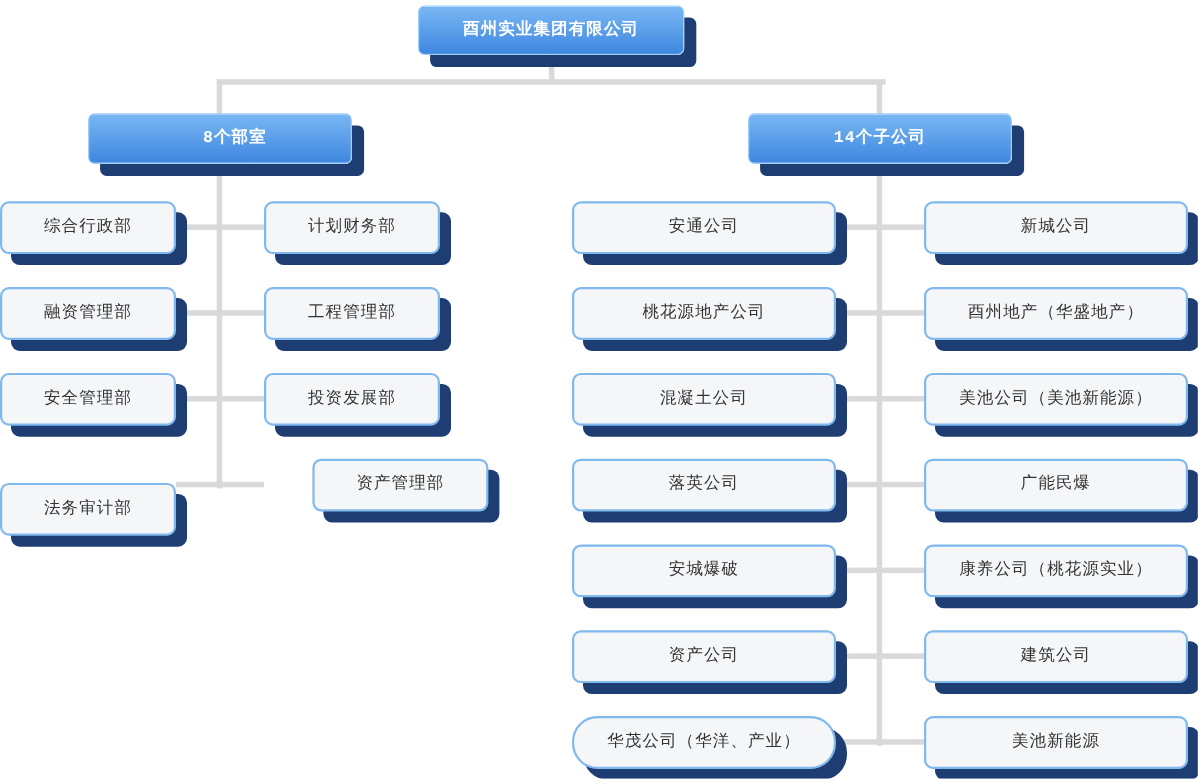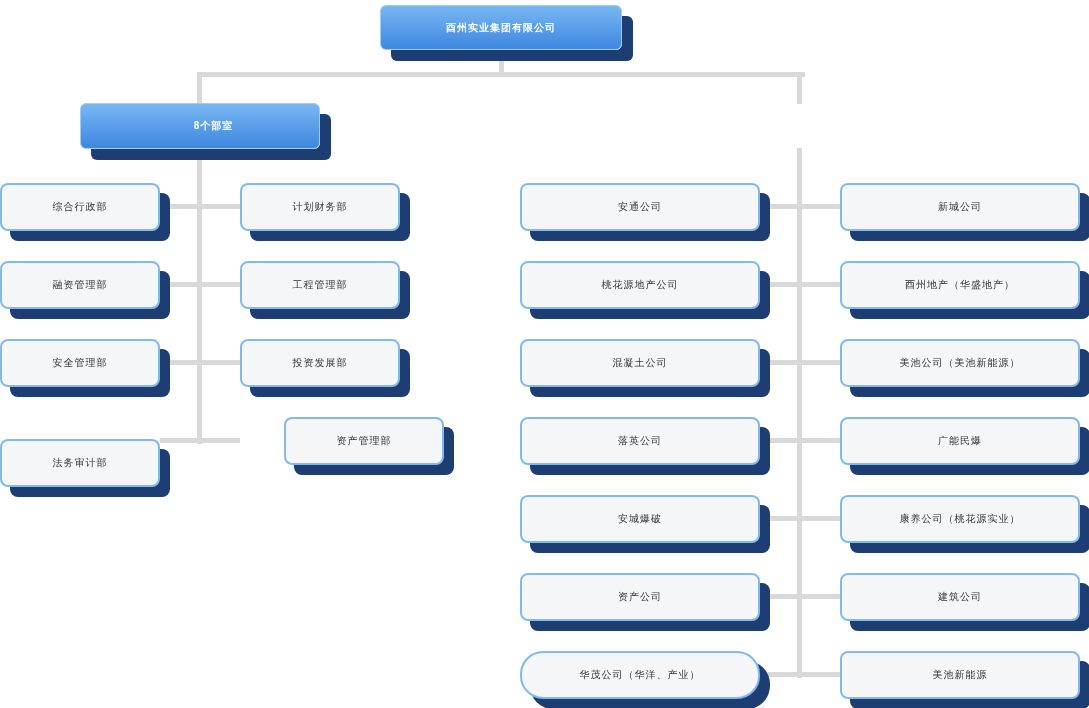--- a/index.html
+++ b/index.html
@@ -21,23 +21,24 @@
     overflow:hidden;
   }
   .line{position:absolute;background:var(--line);}
   .node{
     position:absolute;
     box-sizing:border-box;
     display:flex;
     align-items:center;
     justify-content:center;
     text-align:center;
-    font-size:10px;
+    font-size:15px;
     letter-spacing:1px;
     line-height:1.2;
+    font-family:Liberation Mono, monospace;
   }
   .node.blue{
     background:linear-gradient(180deg,var(--blue-top) 0%,var(--blue-bottom) 100%);
     border:1px solid #9ecdf7;
     border-radius:6px;
     color:#ffffff;
     font-weight:bold;
     box-shadow:11px 11px 0 0 var(--navy);
   }
   .node.leaf{
@@ -69,20 +70,21 @@
   <div class="line" style="left:760px;top:282px;width:80px;height:5px;"></div>
   <div class="line" style="left:760px;top:360px;width:80px;height:5px;"></div>
   <div class="line" style="left:760px;top:438px;width:80px;height:5px;"></div>
   <div class="line" style="left:760px;top:516px;width:80px;height:5px;"></div>
   <div class="line" style="left:760px;top:594px;width:80px;height:5px;"></div>
   <div class="line" style="left:760px;top:672px;width:80px;height:5px;"></div>
 
   <div class="node blue" style="left:380px;top:5px;width:242px;height:45px;">酉州实业集团有限公司</div>
 
   <div class="node blue" style="left:80px;top:103px;width:240px;height:46px;padding-left:27px;">8个部室</div>
+  <div class="node blue" style="left:680px;top:103px;width:240px;height:46px;">14个子公司</div>
 
   <div class="node leaf" style="left:0px;top:183px;width:160px;height:48px;">综合行政部</div>
   <div class="node leaf" style="left:0px;top:261px;width:160px;height:48px;">融资管理部</div>
   <div class="node leaf" style="left:0px;top:339px;width:160px;height:48px;">安全管理部</div>
   <div class="node leaf" style="left:0px;top:439px;width:160px;height:48px;">法务审计部</div>
 
   <div class="node leaf" style="left:240px;top:183px;width:160px;height:48px;">计划财务部</div>
   <div class="node leaf" style="left:240px;top:261px;width:160px;height:48px;">工程管理部</div>
   <div class="node leaf" style="left:240px;top:339px;width:160px;height:48px;">投资发展部</div>
   <div class="node leaf" style="left:240px;top:417px;width:160px;height:48px;margin-left:44px;">资产管理部</div>

